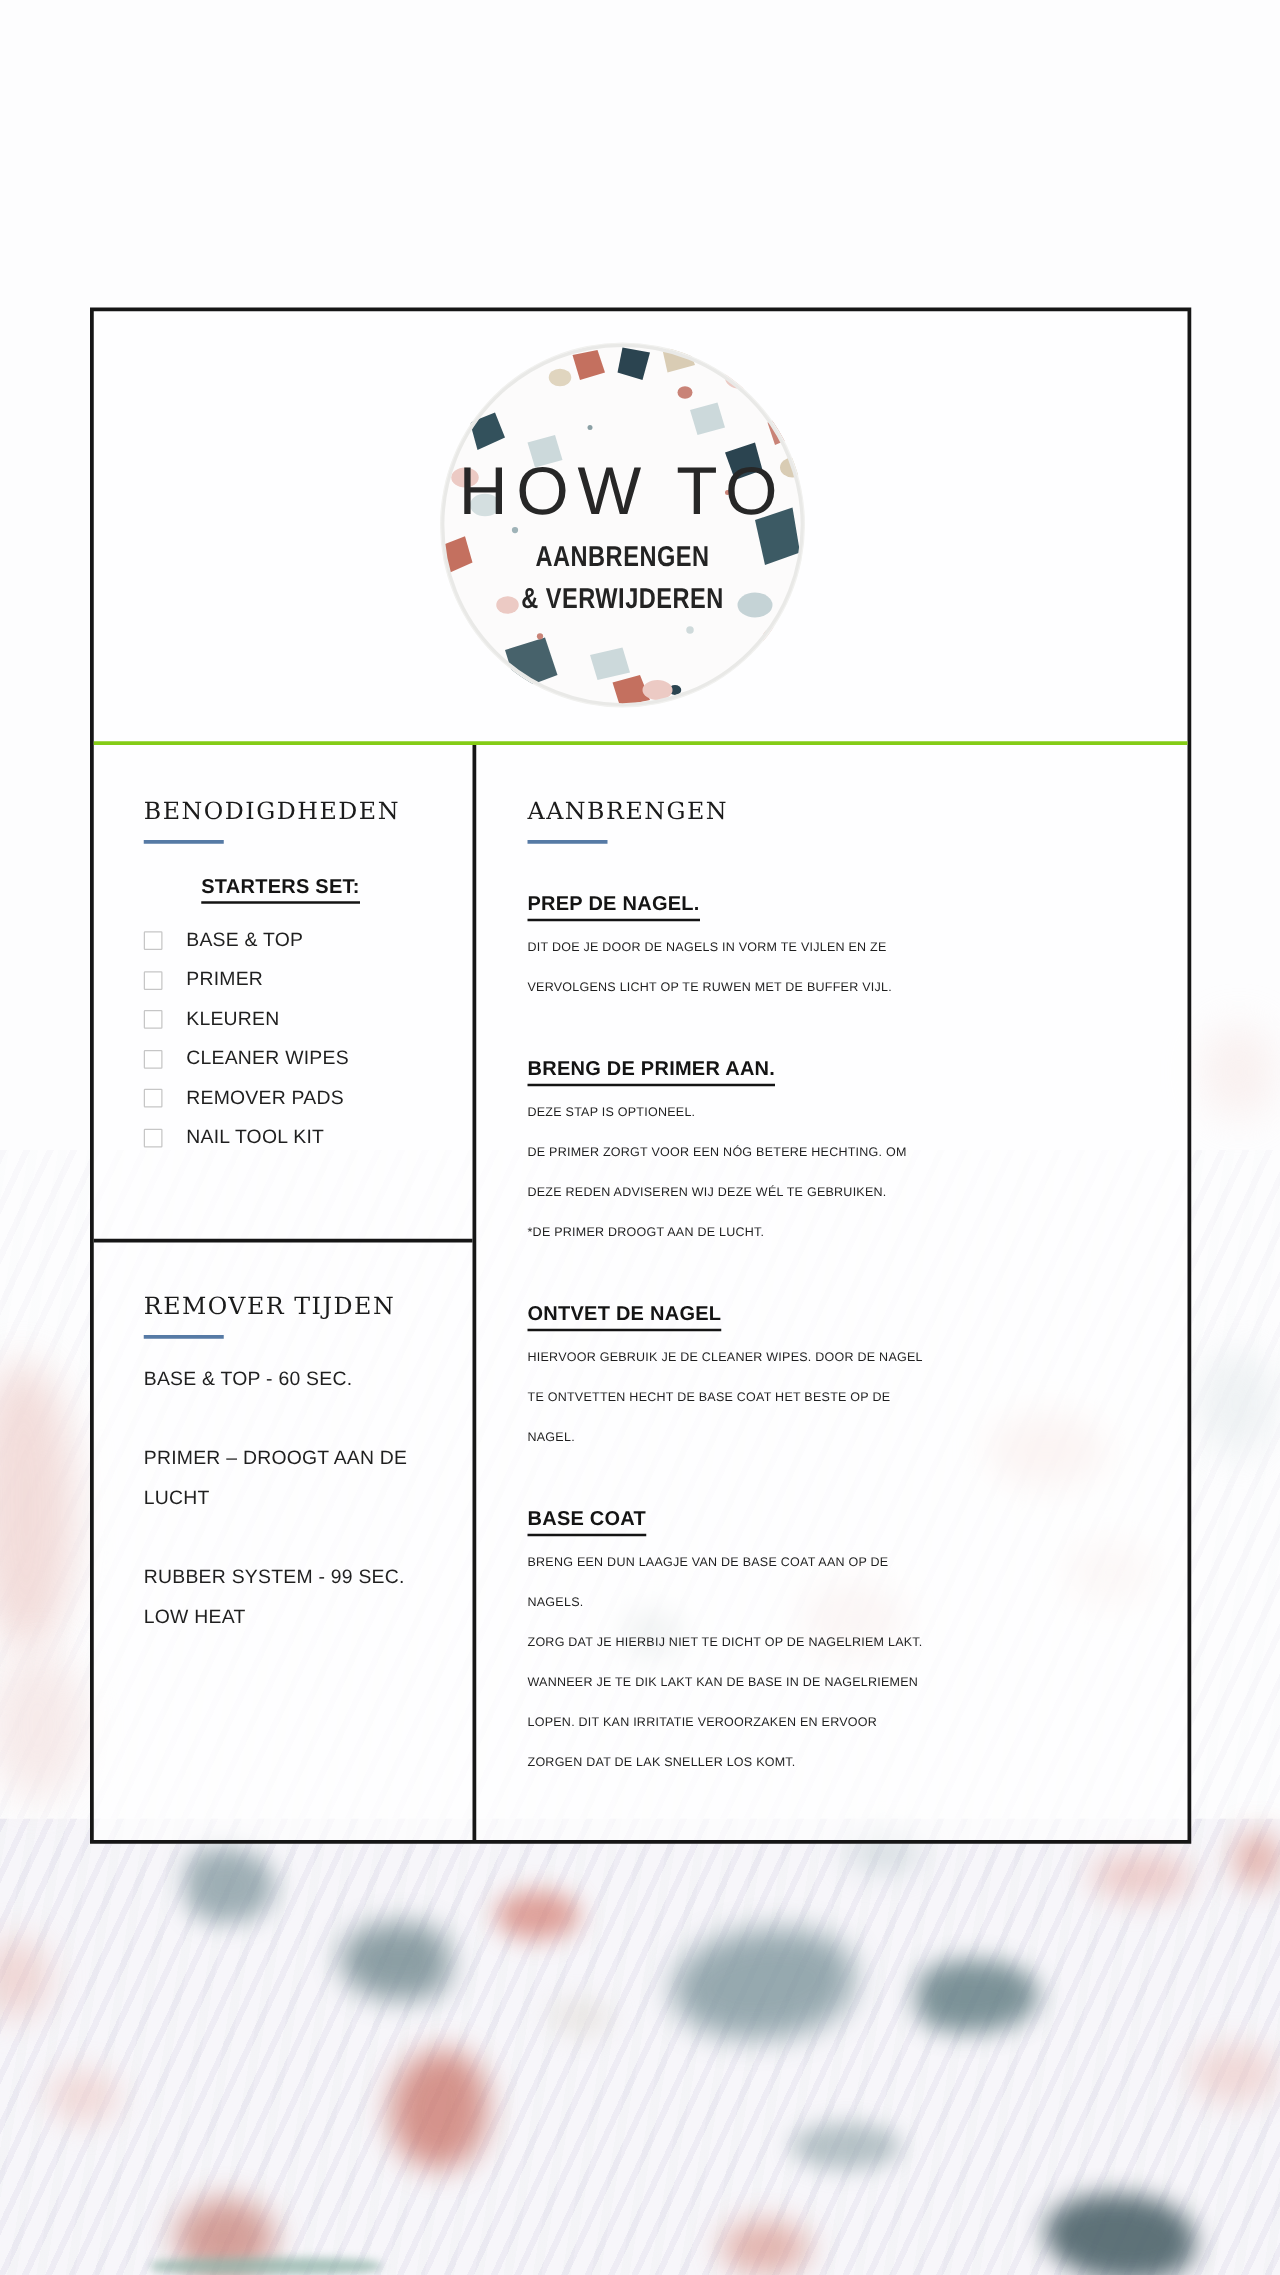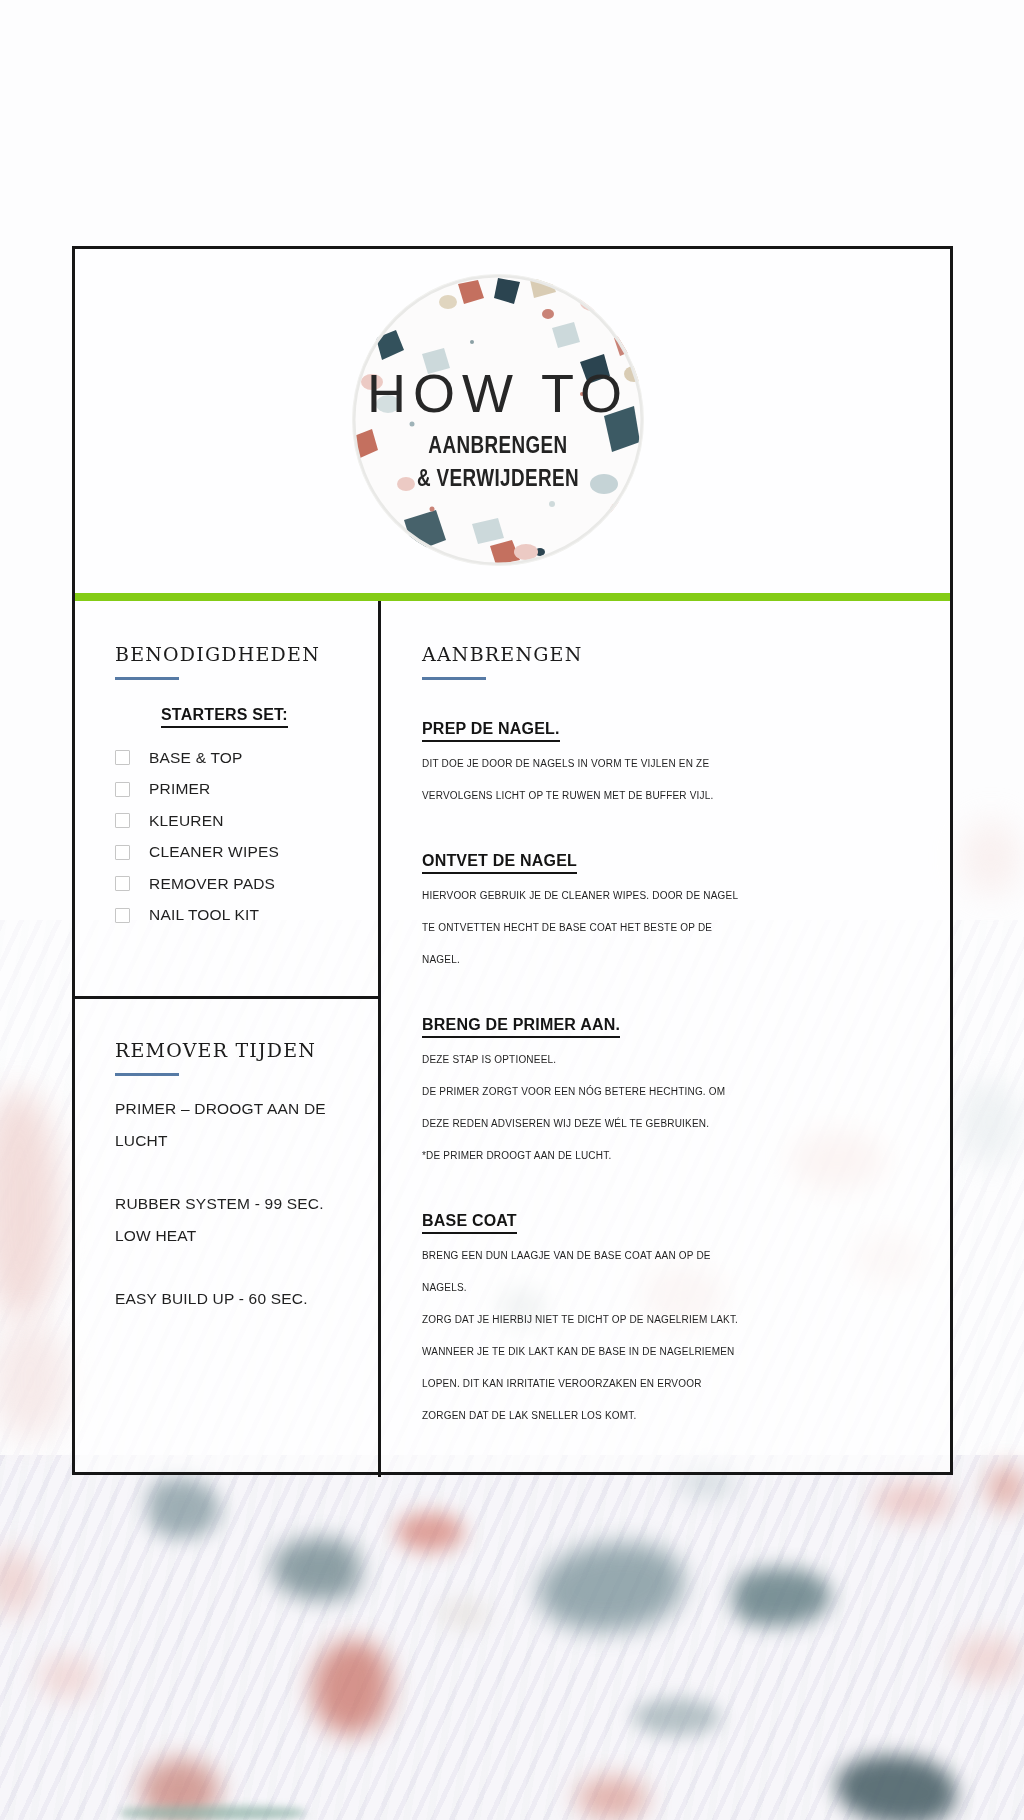--- a/index.html
+++ b/index.html
@@ -17,21 +17,21 @@
       repeating-linear-gradient(115deg, rgba(198,192,220,.20) 0 5px, rgba(255,255,255,0) 5px 17px),
       repeating-linear-gradient(100deg, rgba(215,222,226,.14) 0 7px, rgba(255,255,255,0) 7px 23px);
   }
   .strokes.low{top:1455px; height:365px; opacity:.95; background-color:rgba(236,233,242,.35);}
   .strokes.mid{top:920px; height:535px; opacity:.35;}
   
   .frame{
     position:absolute; left:72px; top:246px; width:875px; height:1223px;
     border:3px solid #161616; background:rgba(255,255,255,.62);
   }
-  .header{position:relative; height:344px; border-bottom:8px solid #84cc16;}
+  .header{position:relative; height:344px; border-bottom:3px solid #84cc16;}
   .logo{position:absolute; left:277px; top:25px; width:292px; height:292px;}
   .logo svg{position:absolute; left:0; top:0;}
   .logo-text{position:absolute; left:0; top:0; width:292px; text-align:center;}
   .logo-title{
     position:absolute; top:88px; left:0; width:292px;
     font-size:54px; font-weight:100; letter-spacing:7px; color:#272727;
     font-family:"Liberation Sans", sans-serif;
   }
   .logo-sub{
     position:absolute; left:0; width:292px;
@@ -200,50 +200,50 @@
               <span class="checkbox"></span>
               <span class="lbl">NAIL TOOL KIT</span>
             </div>
           </div>
         </div>
 
         <div class="left-bottom">
           <div class="serif-heading">REMOVER TIJDEN</div>
           <div class="accent-line" style="background:#567aa5;"></div>
           <div class="cure-list">
+            <div class="cure-entry">BASE &amp; TOP - 60 SEC.</div>
             <div class="cure-entry">PRIMER – DROOGT AAN DE
 LUCHT</div>
             <div class="cure-entry">RUBBER SYSTEM - 99 SEC.
 LOW HEAT</div>
-            <div class="cure-entry">EASY BUILD UP - 60 SEC.</div>
           </div>
         </div>
       </div>
 
       <div class="right-col">
         <div class="serif-heading">AANBRENGEN</div>
         <div class="accent-line" style="background:#567aa5;"></div>
 
         <div class="step">
           <div class="step-title">PREP DE NAGEL.</div>
           <div class="step-body">DIT DOE JE DOOR DE NAGELS IN VORM TE VIJLEN EN ZE
 VERVOLGENS LICHT OP TE RUWEN MET DE BUFFER VIJL.</div>
-        </div>
-        <div class="step">
-          <div class="step-title">ONTVET DE NAGEL</div>
-          <div class="step-body">HIERVOOR GEBRUIK JE DE CLEANER WIPES. DOOR DE NAGEL
-TE ONTVETTEN HECHT DE BASE COAT HET BESTE OP DE
-NAGEL.</div>
         </div>
         <div class="step">
           <div class="step-title">BRENG DE PRIMER AAN.</div>
           <div class="step-body">DEZE STAP IS OPTIONEEL.
 DE PRIMER ZORGT VOOR EEN NÓG BETERE HECHTING. OM
 DEZE REDEN ADVISEREN WIJ DEZE WÉL TE GEBRUIKEN.
 *DE PRIMER DROOGT AAN DE LUCHT.</div>
+        </div>
+        <div class="step">
+          <div class="step-title">ONTVET DE NAGEL</div>
+          <div class="step-body">HIERVOOR GEBRUIK JE DE CLEANER WIPES. DOOR DE NAGEL
+TE ONTVETTEN HECHT DE BASE COAT HET BESTE OP DE
+NAGEL.</div>
         </div>
         <div class="step">
           <div class="step-title">BASE COAT</div>
           <div class="step-body">BRENG EEN DUN LAAGJE VAN DE BASE COAT AAN OP DE
 NAGELS.
 ZORG DAT JE HIERBIJ NIET TE DICHT OP DE NAGELRIEM LAKT.
 WANNEER JE TE DIK LAKT KAN DE BASE IN DE NAGELRIEMEN
 LOPEN. DIT KAN IRRITATIE VEROORZAKEN EN ERVOOR
 ZORGEN DAT DE LAK SNELLER LOS KOMT.</div>
         </div>

